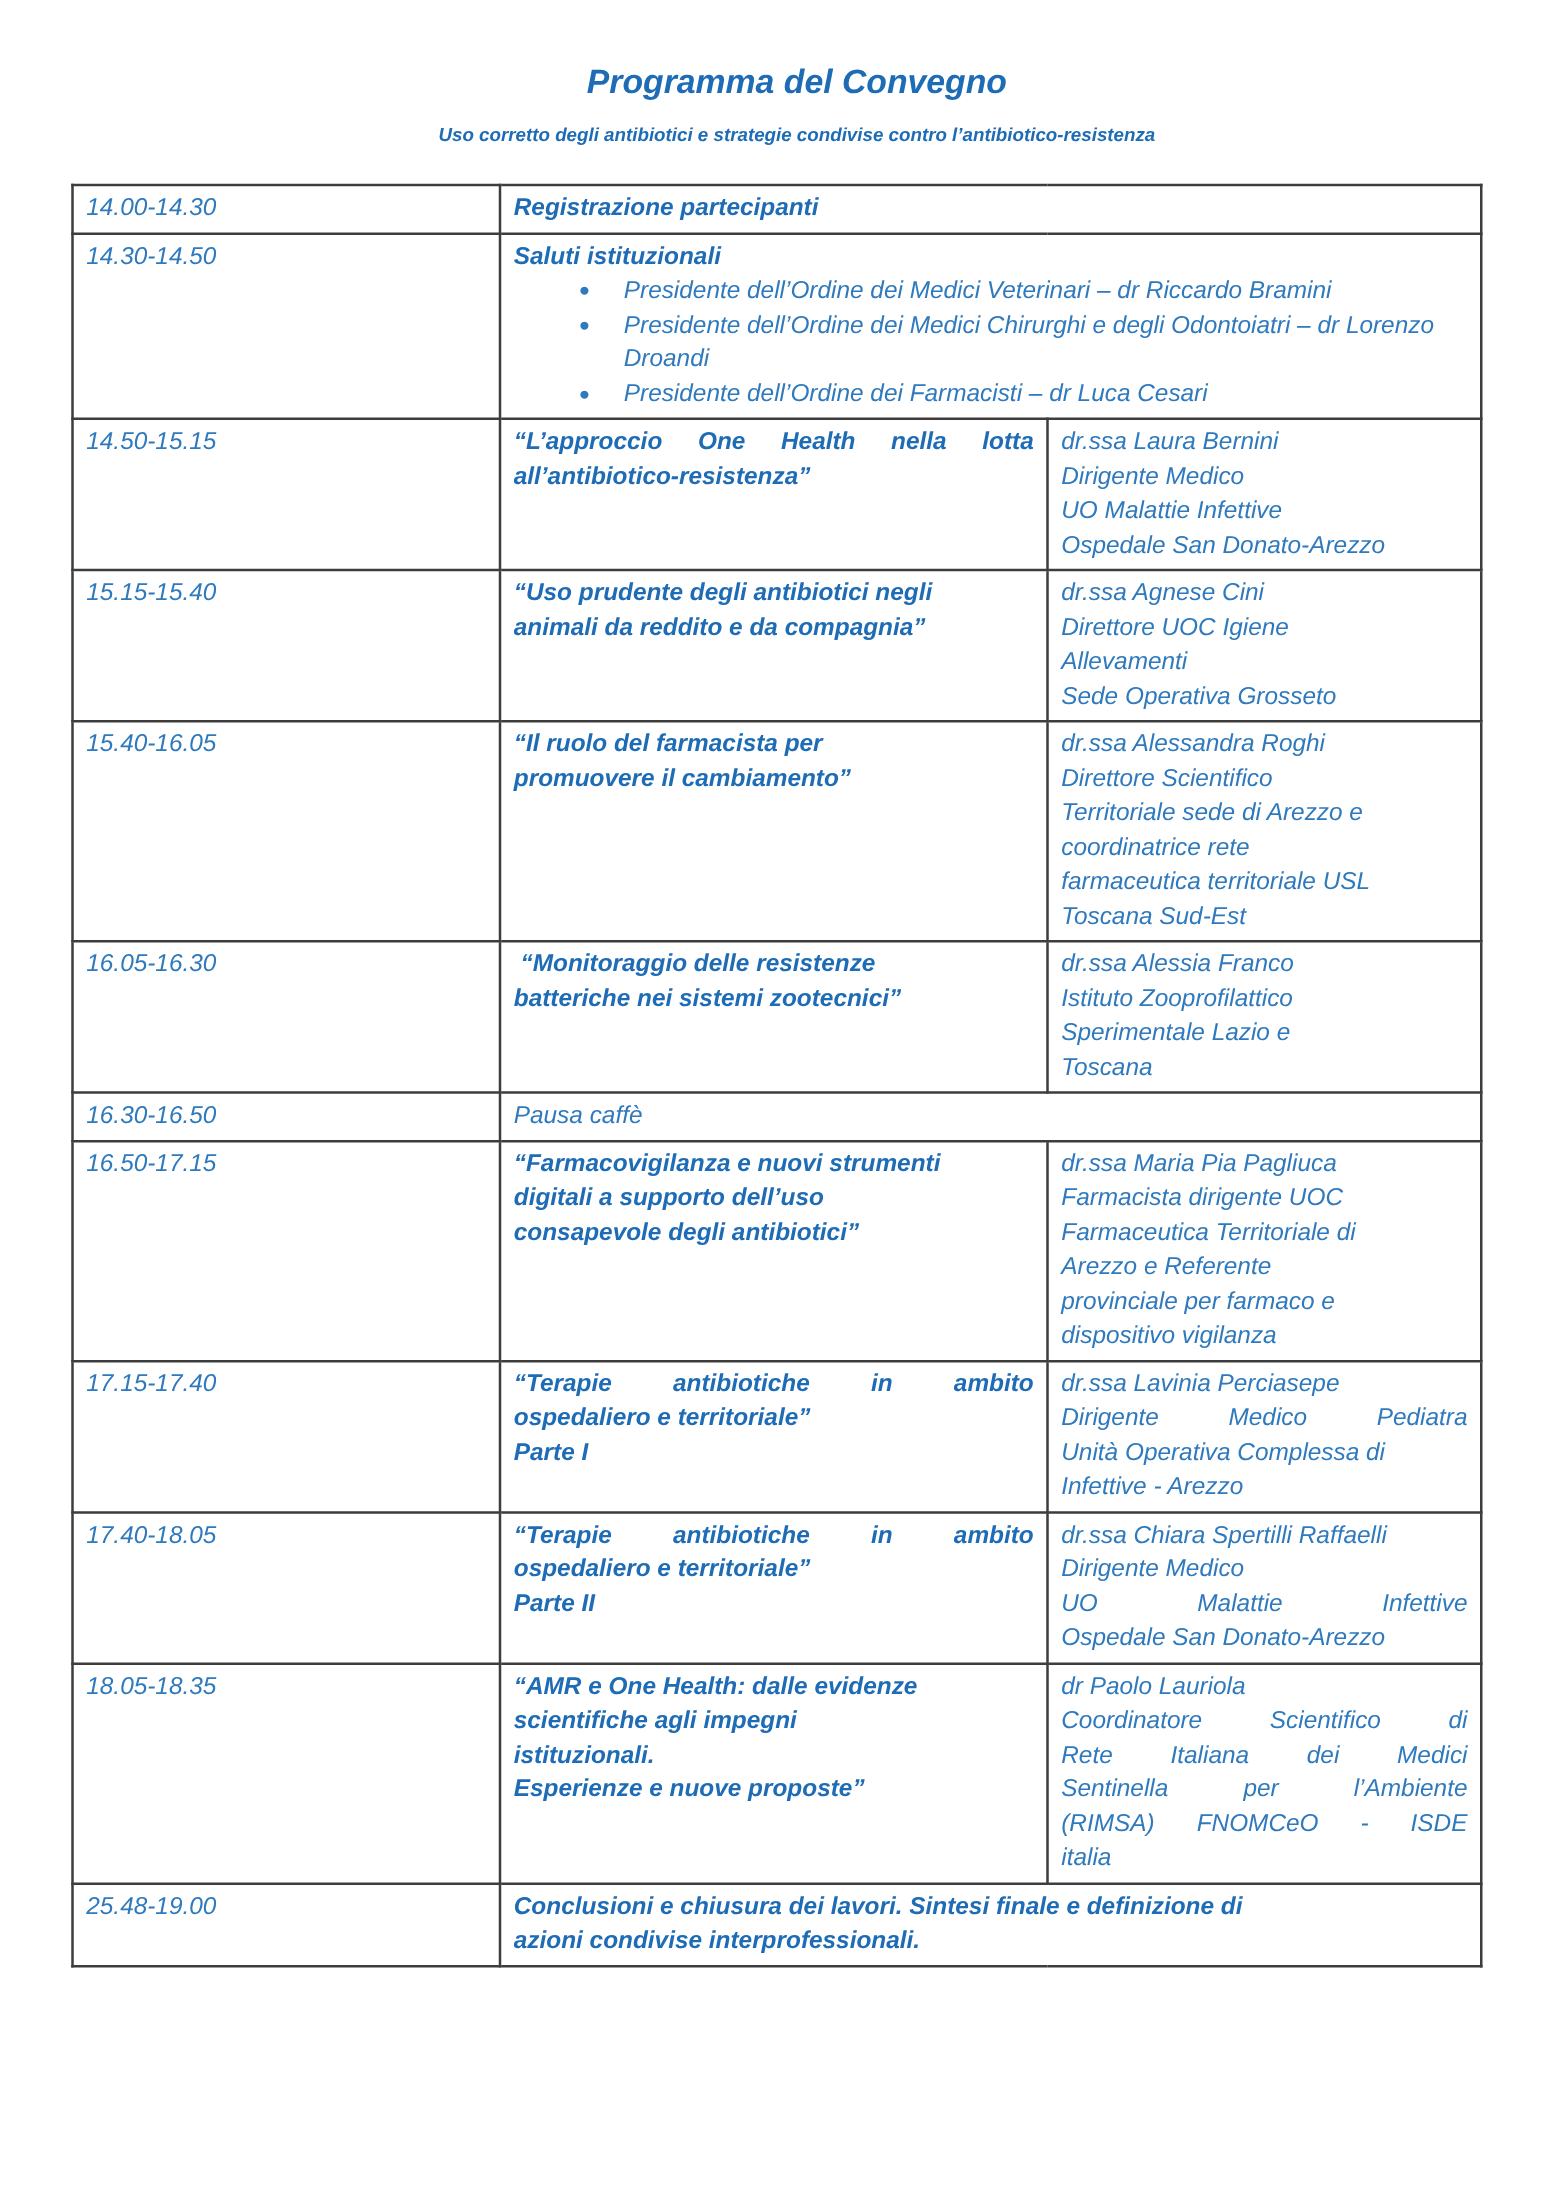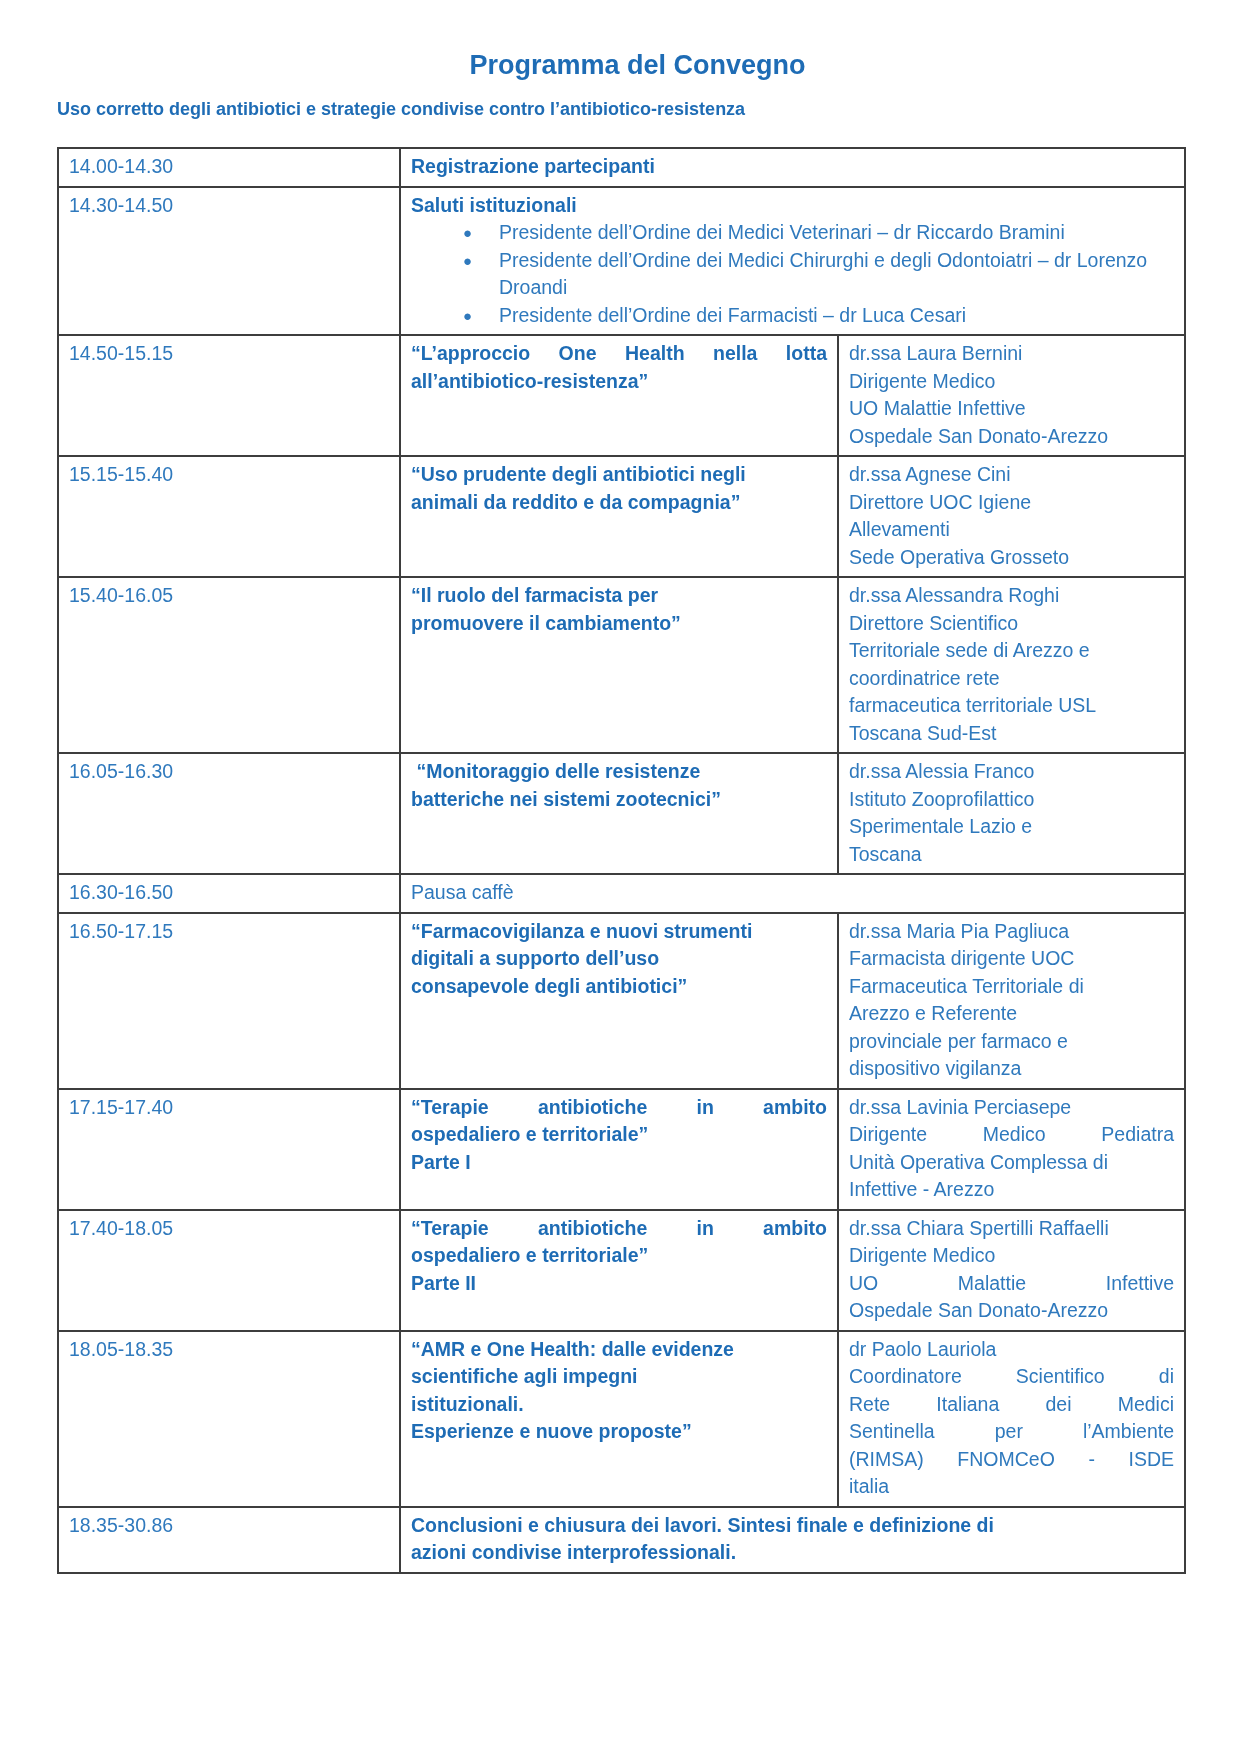--- a/index.html
+++ b/index.html
@@ -9,31 +9,33 @@
   }
   body {
     width: 1241px;
     height: 1755px;
     overflow: hidden;
     font-family: "Liberation Sans", "DejaVu Sans", sans-serif;
   }
   .page {
     padding: 48px 23px 0 57px;
     box-sizing: border-box;
+    font-style: italic;
   }
   .doc-title {
     text-align: center;
     font-size: 27px;
     line-height: 34px;
     font-weight: bold;
     color: #1e6cb5;
     margin: 0 0 12px 0;
   }
   .doc-subtitle {
-    font-size: 18px;
+    text-align: center;
+    font-size: 15px;
     line-height: 30px;
     font-weight: bold;
     color: #1e6cb5;
     margin: 0;
   }
   .doc-moderator {
     text-align: center;
     font-size: 23.5px;
     line-height: 30px;
     font-weight: bold;
@@ -238,21 +240,21 @@
           <td class="speaker-cell">
             <div class="line">dr Paolo Lauriola</div>
             <div class="line stretch">Coordinatore Scientifico di</div>
             <div class="line stretch">Rete Italiana dei Medici</div>
             <div class="line stretch">Sentinella per l’Ambiente</div>
             <div class="line stretch">(RIMSA) FNOMCeO - ISDE</div>
             <div class="line">italia</div>
           </td>
         </tr>
         <tr>
-          <td class="time-cell">18.35-30.86</td>
+          <td class="time-cell">25.48-19.00</td>
           <td class="program-cell" colspan="2">
             <div class="line b">Conclusioni e chiusura dei lavori. Sintesi finale e definizione di</div>
             <div class="line b">azioni condivise interprofessionali.</div>
           </td>
         </tr>
       </tbody>
   </table>
 
 </div>
 

